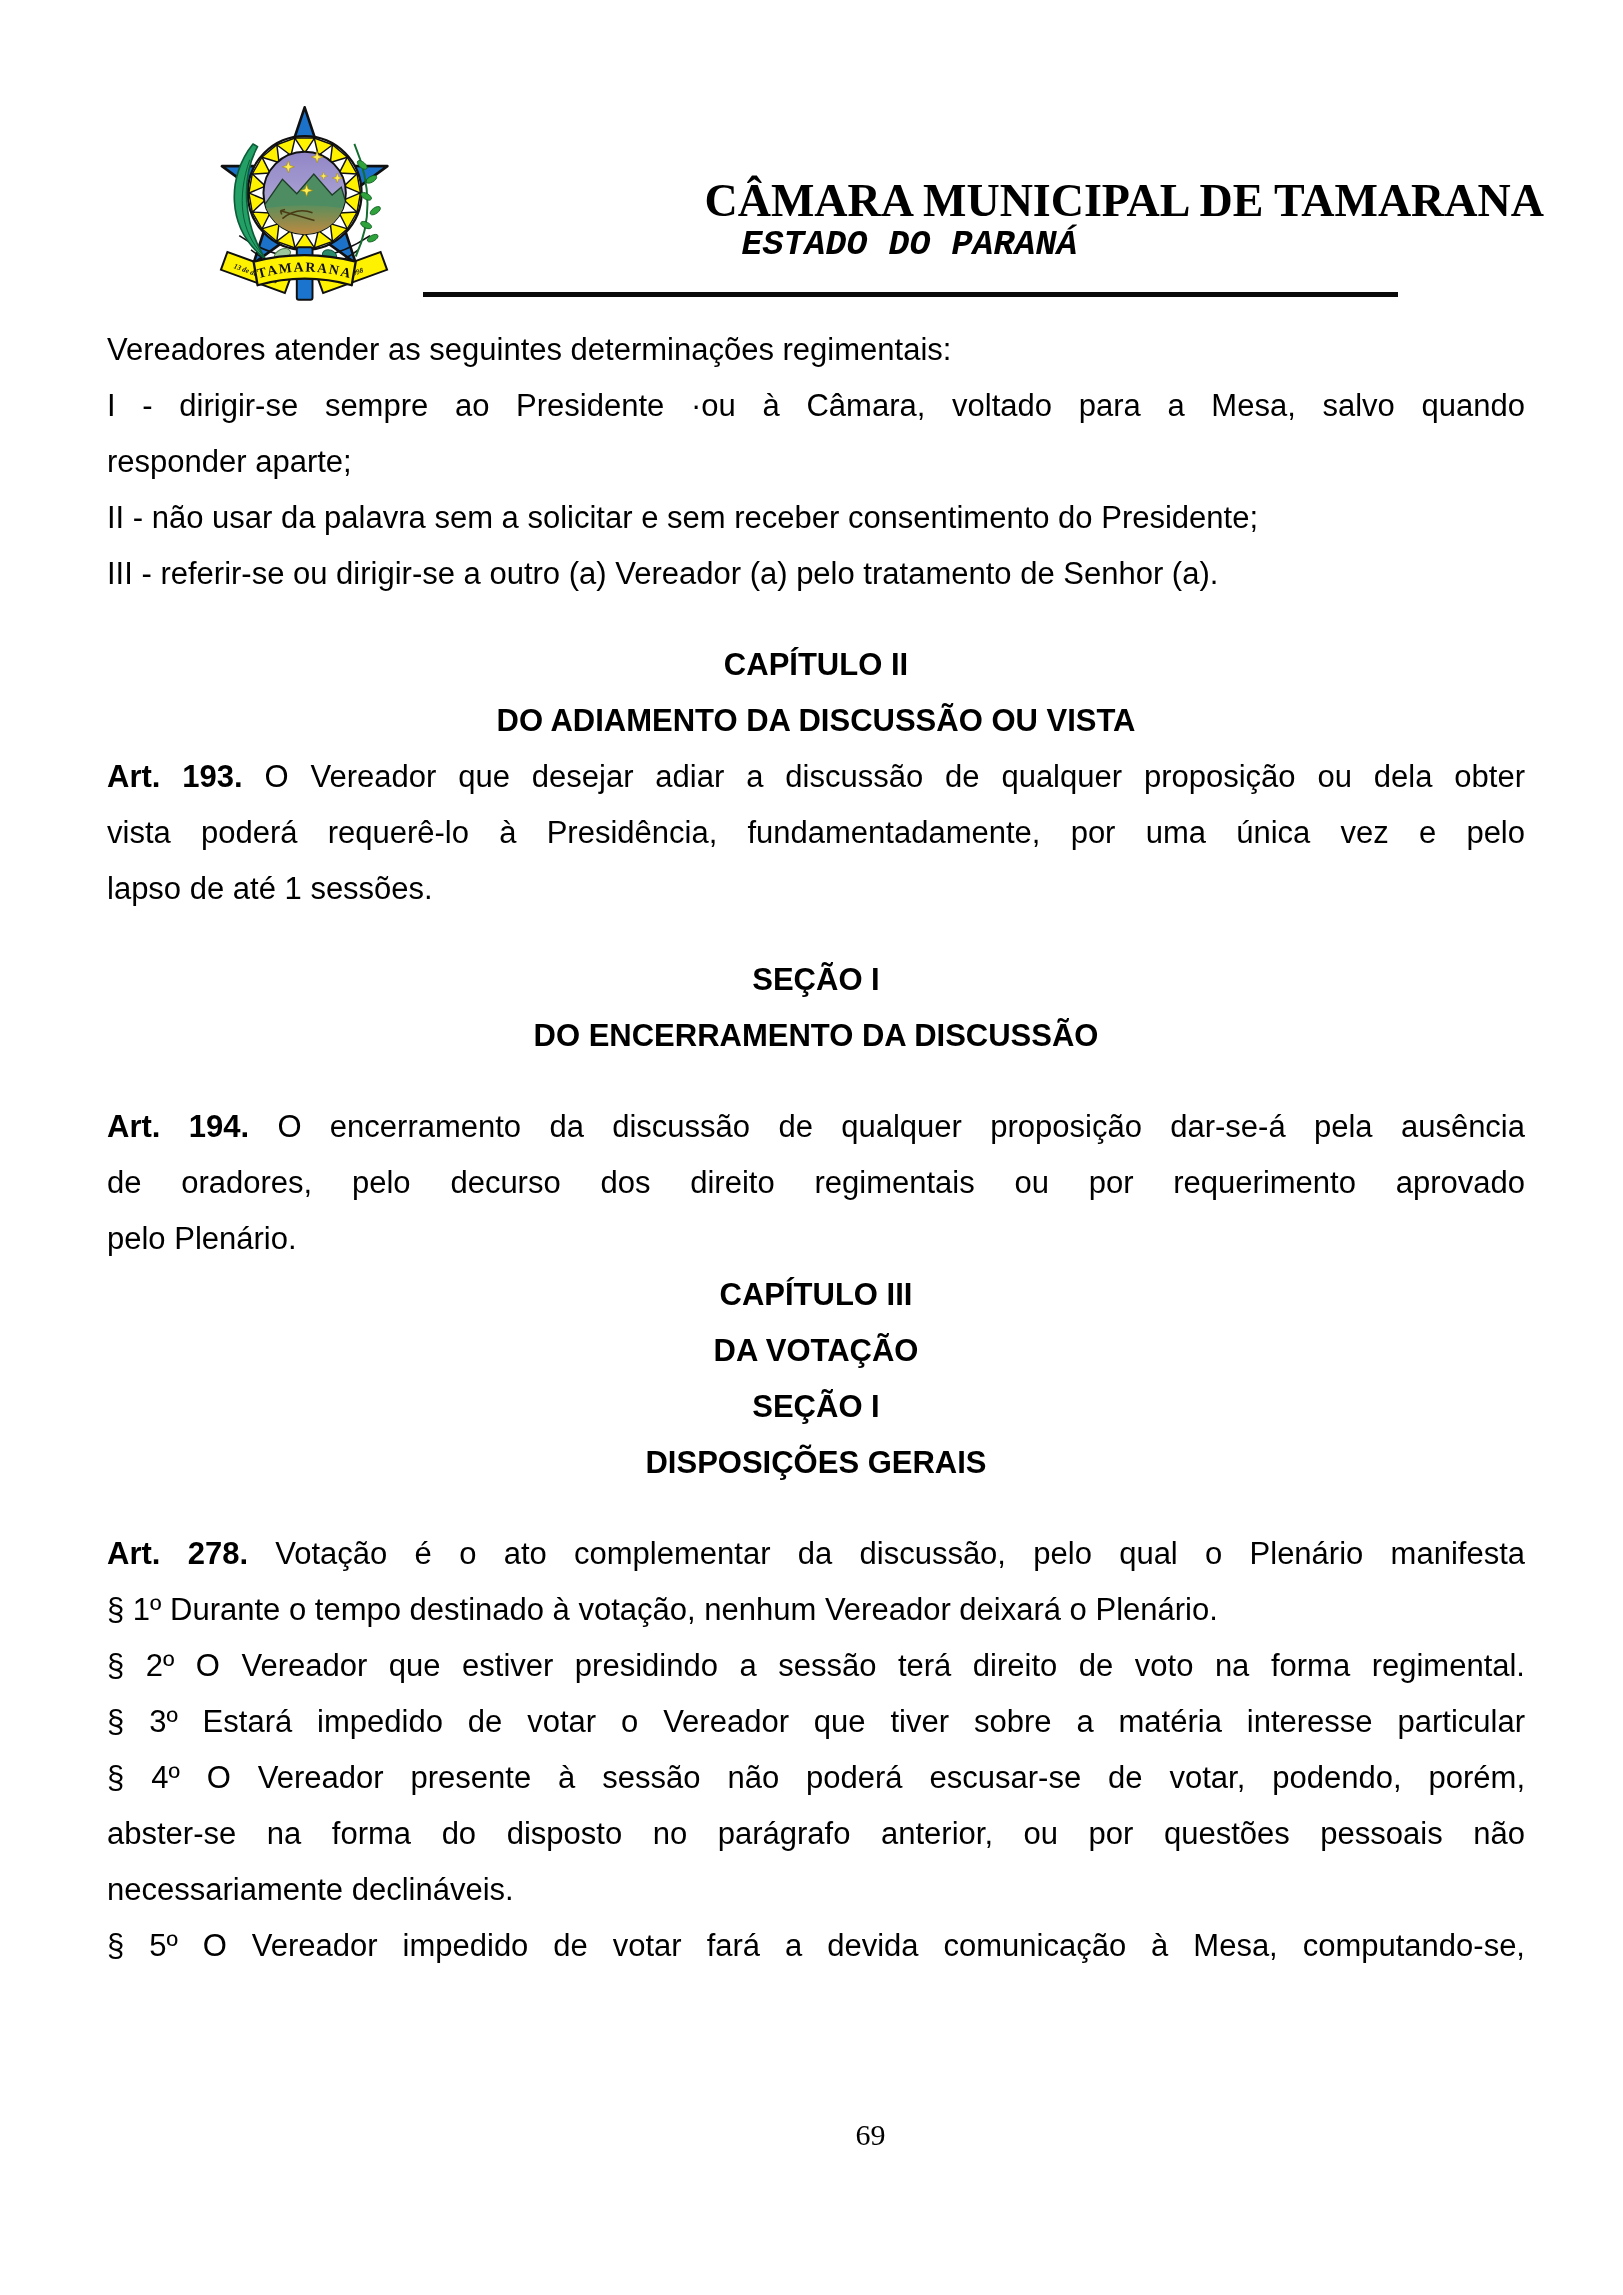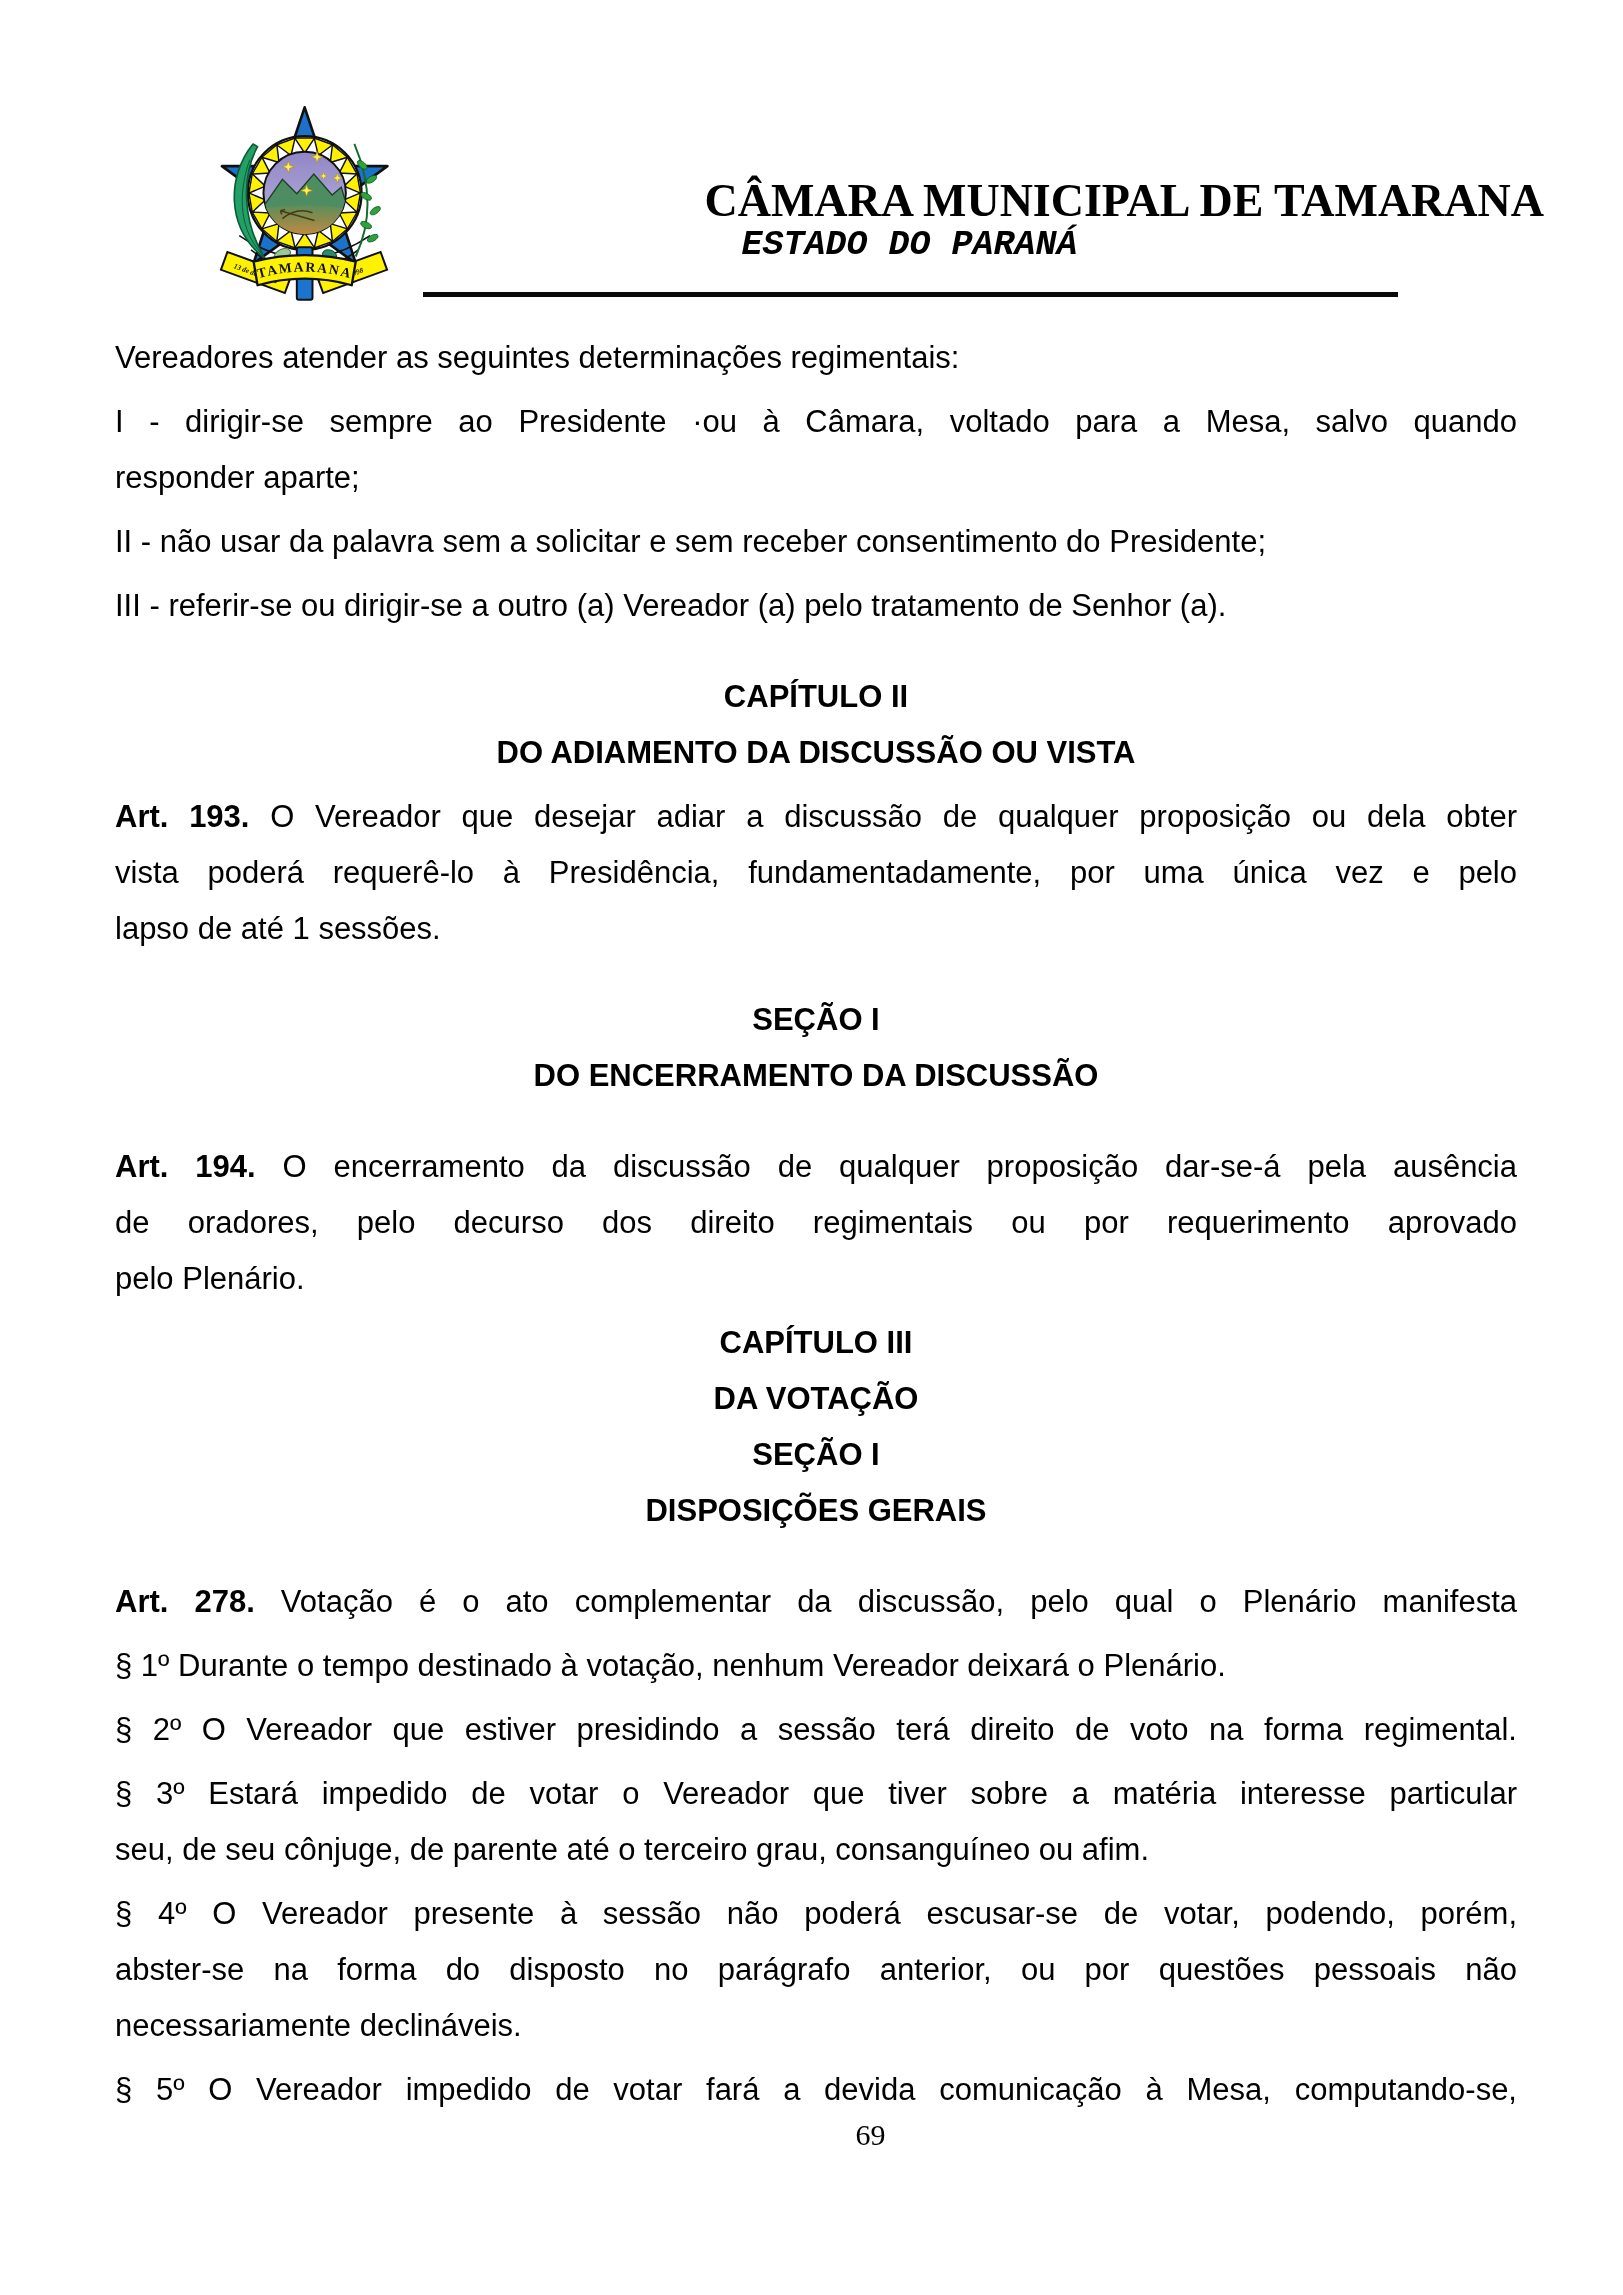--- a/index.html
+++ b/index.html
@@ -30,21 +30,21 @@
   }
   .header-rule{
     position:absolute;left:423px;top:292px;width:975px;height:4.6px;
     background:#0a0a0a;
   }
   
   .content{
     position:absolute;left:107px;top:322px;width:1418px;
     font-size:31px;line-height:56px;
   }
-  .para{margin:8px;}
+  .para{margin:0;}
   .line{text-align:justify;text-align-last:left;}
   .line.fill{text-align-last:justify;}
   .heading{
     margin:0;text-align:center;font-weight:bold;line-height:56px;
   }
   .gap{margin-top:35px;}
   strong{font-weight:bold;}
   
   .footer{
     position:absolute;left:118px;top:2120px;width:1505px;
@@ -206,21 +206,20 @@
         <div class="line fill"><strong>Art. 278.</strong> Votação é o ato complementar da discussão, pelo qual o Plenário manifesta</div>
       </div>
       <div class="para">
         <div class="line">§ 1º Durante o tempo destinado à votação, nenhum Vereador deixará o Plenário.</div>
       </div>
       <div class="para">
         <div class="line fill">§ 2º O Vereador que estiver presidindo a sessão terá direito de voto na forma regimental.</div>
       </div>
       <div class="para">
         <div class="line fill">§ 3º Estará impedido de votar o Vereador que tiver sobre a matéria interesse particular</div>
-        <div class="line">seu, de seu cônjuge, de parente até o terceiro grau, consanguíneo ou afim.</div>
       </div>
       <div class="para">
         <div class="line fill">§ 4º O Vereador presente à sessão não poderá escusar-se de votar, podendo, porém,</div>
         <div class="line fill">abster-se na forma do disposto no parágrafo anterior, ou por questões pessoais não</div>
         <div class="line">necessariamente declináveis.</div>
       </div>
       <div class="para">
         <div class="line fill">§ 5º O Vereador impedido de votar fará a devida comunicação à Mesa, computando-se,</div>
       </div>
     </div>

